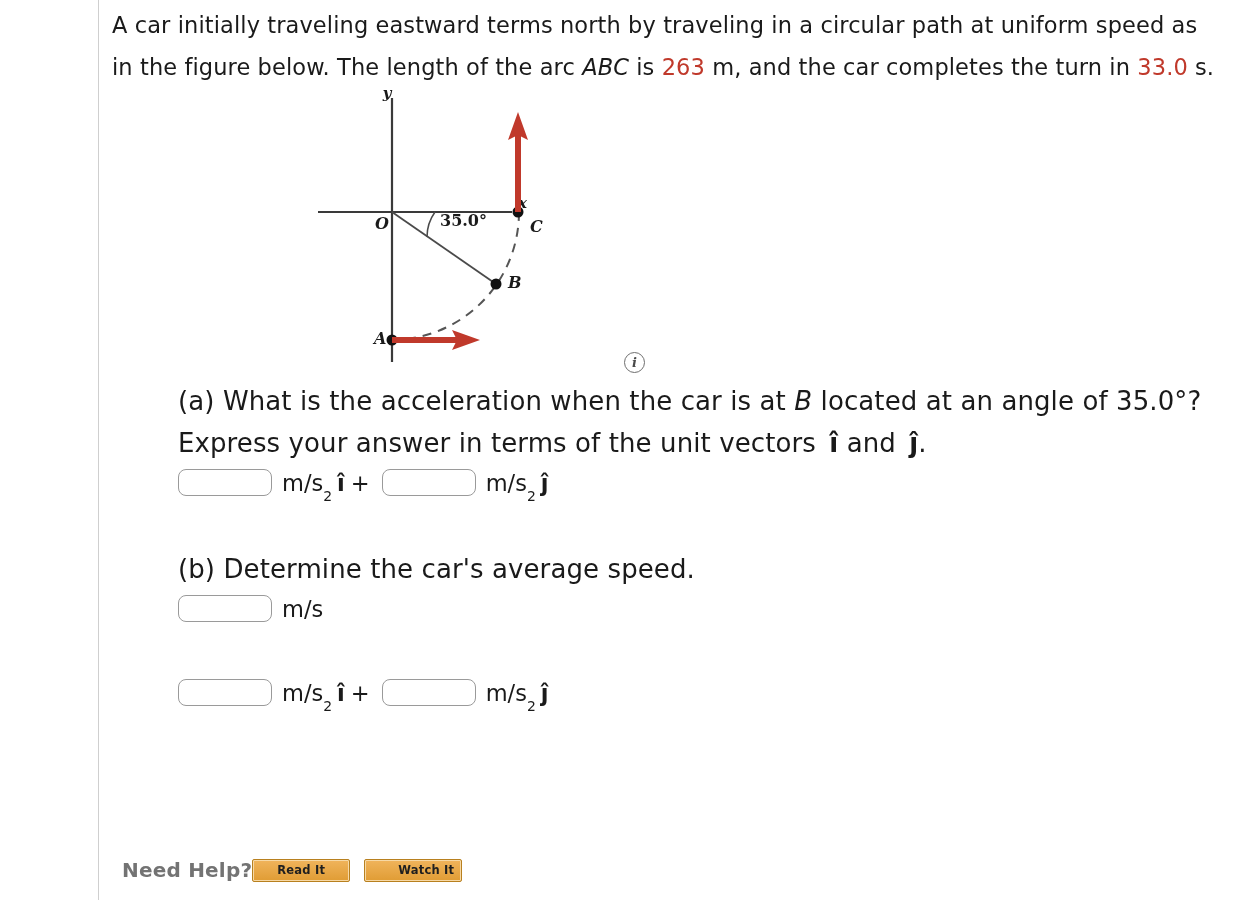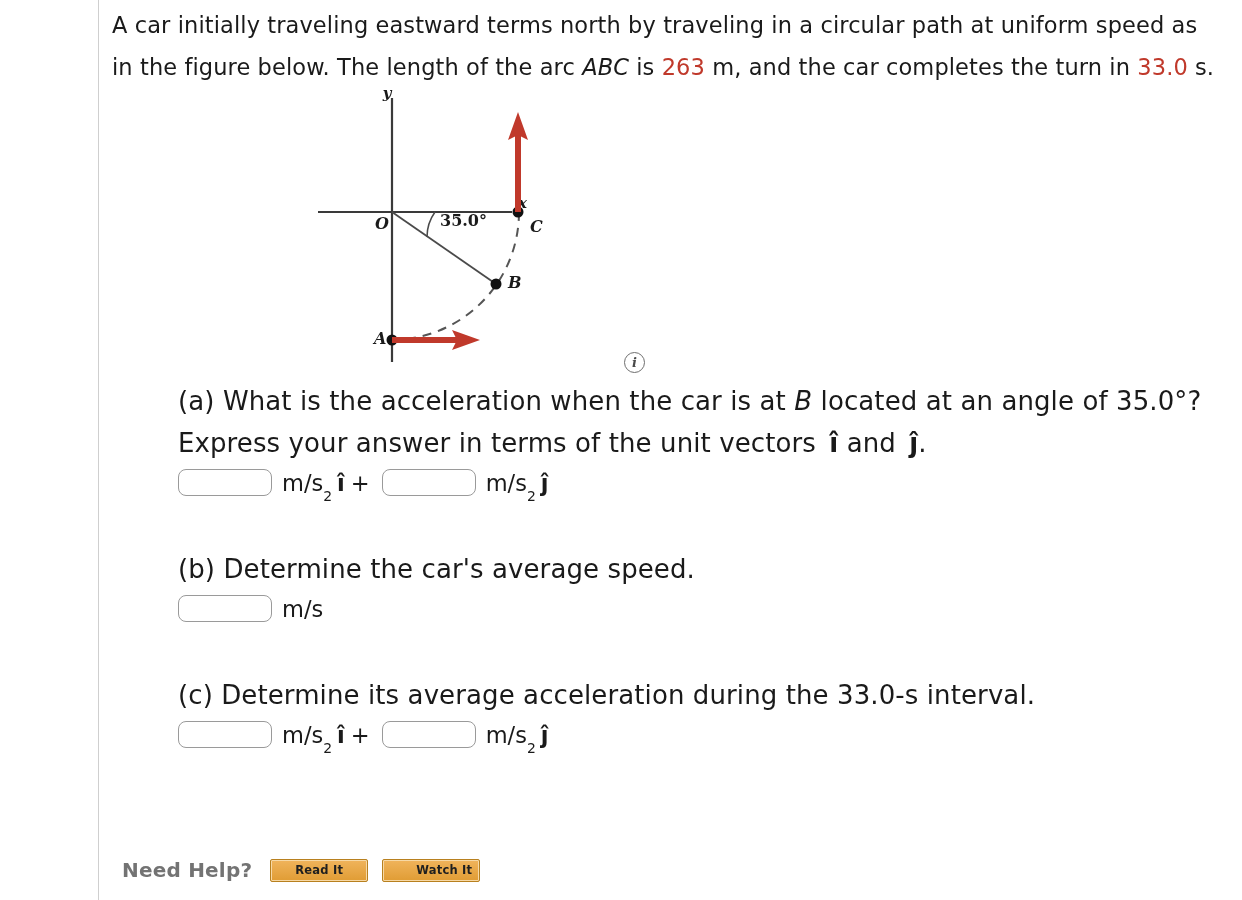--- a/index.html
+++ b/index.html
@@ -137,21 +137,21 @@
     display: flex;
     align-items: center;
   }
   .needhelp-label {
     color: #737373;
     font-weight: bold;
     font-size: 20px;
     letter-spacing: 0.2px;
   }
   .help-btn {
-    margin-left: 18px;
+    margin-left: 0;
     min-width: 98px;
     height: 23px;
     box-sizing: border-box;
     border: 1px solid #b8801f;
     border-radius: 2px;
     background: linear-gradient(#f0b45c, #e09c34);
     color: #1f1f1f;
     font-size: 11.5px;
     font-weight: bold;
     letter-spacing: 0.2px;
@@ -242,21 +242,20 @@
     <div class="part-q">(b) Determine the car's average speed.</div>
     <div class="ansrow">
       <input class="inputbox" type="text" value="" style="">
       <span class="unit">m/s</span>
     </div>
   </div>
 
   <div class="gap-lg"></div>
 
   <div class="part">
-    <div class="part-q">(c) Determine its average acceleration during the 33.0-s interval.</div>
     <div class="ansrow">
       <input class="inputbox" type="text" value="" style="">
       <span class="unit">
         <span>m/s</span>
           <sup>2</sup>
           <span class="vec">î</span>
       </span>
       <span class="plus">+</span>
       <input class="inputbox" type="text" value="" style="">
       <span class="unit">

